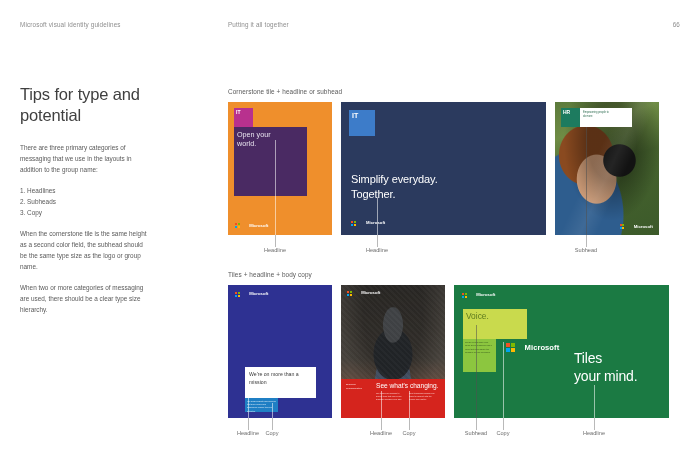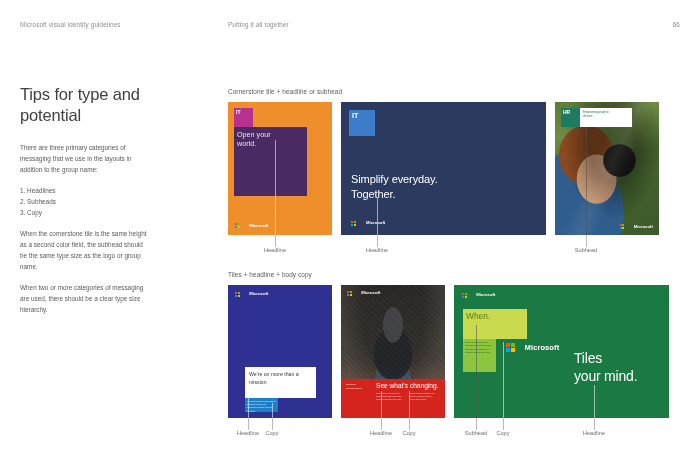--- a/index.html
+++ b/index.html
@@ -425,21 +425,21 @@
         <div class="mslogo logo">
           <span class="grid" style="width:4.6px;height:4.6px">
             <i style="background:#f25022"></i>
               <i style="background:#7fba00"></i>
             <i style="background:#00a4ef"></i>
               <i style="background:#ffb900"></i>
           </span>
           <span class="wm">Microsoft</span>
         </div>
         <div class="limebox"></div>
-        <div class="subhead">When.</div>
+        <div class="subhead">Voice.</div>
         <div class="copybox">
           <div class="cp">Speak up and share your ideas. Every employee has a voice that helps shape the company we are becoming.</div>
         </div>
         <div class="mslogo big biglogo">
           <span class="grid" style="width:9px;height:9px">
             <i style="background:#f25022"></i>
               <i style="background:#7fba00"></i>
             <i style="background:#00a4ef"></i>
               <i style="background:#ffb900"></i>
           </span>

